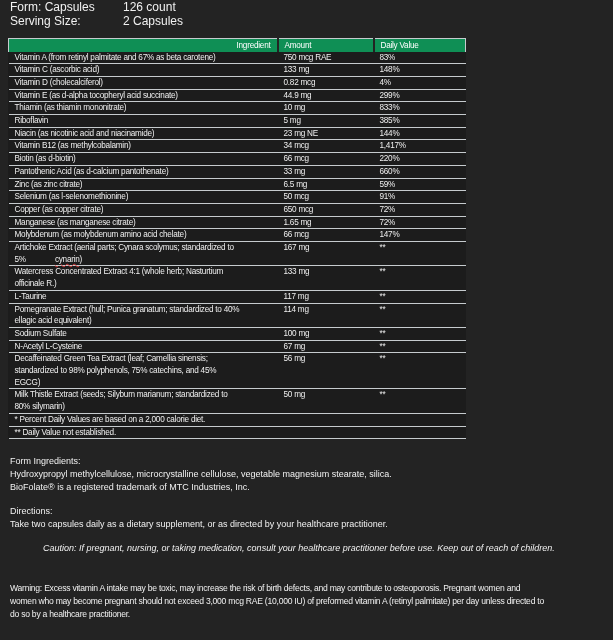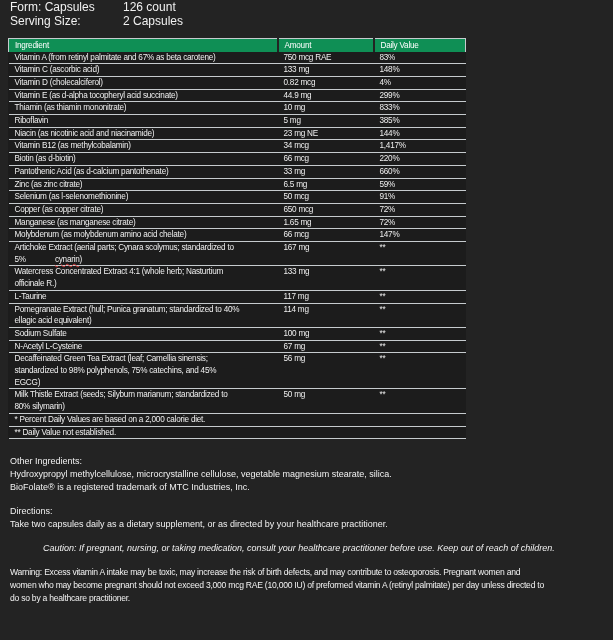--- a/index.html
+++ b/index.html
@@ -19,21 +19,21 @@
     background: var(--table-bg, #1c1c1c);
     font-size: 8.2px; letter-spacing: -0.03em;
   }
   thead th {
     background: var(--header-green, #0f8f55); color: #ffffff;
     font-weight: normal; text-align: left;
     height: 13px; padding: 0 6px; box-sizing: border-box;
     border-top: 1px solid var(--separator, #c6cbce);
   }
   thead th + th { border-left: 2px solid var(--page-bg, #232323); }
-  thead th:first-child { border-left: 1px solid var(--separator, #c6cbce); }
+  thead th:first-child { border-left: 1px solid var(--separator, #c6cbce); text-align: right; }
   thead th:last-child  { border-right: 1px solid var(--separator, #c6cbce); margin-top: 35px; }
   tbody tr { border-bottom: 1px solid var(--separator, #c6cbce); }
   tbody td {
     padding: 0 6px; box-sizing: border-box;
     line-height: 11.7px; vertical-align: top; color: #efefef;
   }
   td.ing { white-space: pre-line; }
   td.amt, td.dv { white-space: nowrap; }
   td.fn { white-space: nowrap; }
   .sq {
@@ -41,21 +41,21 @@
     text-decoration-style: wavy;
     text-decoration-color: var(--squiggle-red, #d93a3a);
     text-decoration-thickness: 1px;
     text-underline-offset: 1px;
     padding-left: 27px;
   }
 
   .sections { margin: 16px 10px 0 10px; font-size: 9px; line-height: 13px; }
   .sections .gap { height: 11px; }
   .caution { font-style: italic; white-space: nowrap; margin-left: 33px; }
-  .warning { white-space: pre-line; font-size: 8.6px; letter-spacing: -0.03em; }
+  .warning { white-space: pre-line; font-size: 8.6px; letter-spacing: -0.03em; margin-top: 16px; }
 </style>
 </head>
 <body>
 
 <div class="top-info">
   <div class="info-row">
     <span class="info-label">Form: Capsules</span><span>126 count</span>
   </div>
   <div class="info-row">
     <span class="info-label">Serving Size:</span><span>2 Capsules</span>
@@ -200,21 +200,21 @@
       <tr>
         <td class="fn" colspan="3">* Percent Daily Values are based on a 2,000 calorie diet.</td>
       </tr>
       <tr>
         <td class="fn" colspan="3">** Daily Value not established.</td>
       </tr>
     </tbody>
 </table>
 
 <div class="sections">
-  <div>Other Ingredients:</div>
+  <div>Form Ingredients:</div>
   <div>Hydroxypropyl methylcellulose, microcrystalline cellulose, vegetable magnesium stearate, silica.</div>
   <div>BioFolate® is a registered trademark of MTC Industries, Inc.</div>
   <div class="gap"></div>
   <div>Directions:</div>
   <div>Take two capsules daily as a dietary supplement, or as directed by your healthcare practitioner.</div>
   <div class="gap"></div>
   <div class="caution">Caution: If pregnant, nursing, or taking medication, consult your healthcare practitioner before use. Keep out of reach of children.</div>
   <div class="gap"></div>
   <div class="warning">Warning: Excess vitamin A intake may be toxic, may increase the risk of birth defects, and may contribute to osteoporosis. Pregnant women and
 women who may become pregnant should not exceed 3,000 mcg RAE (10,000 IU) of preformed vitamin A (retinyl palmitate) per day unless directed to

